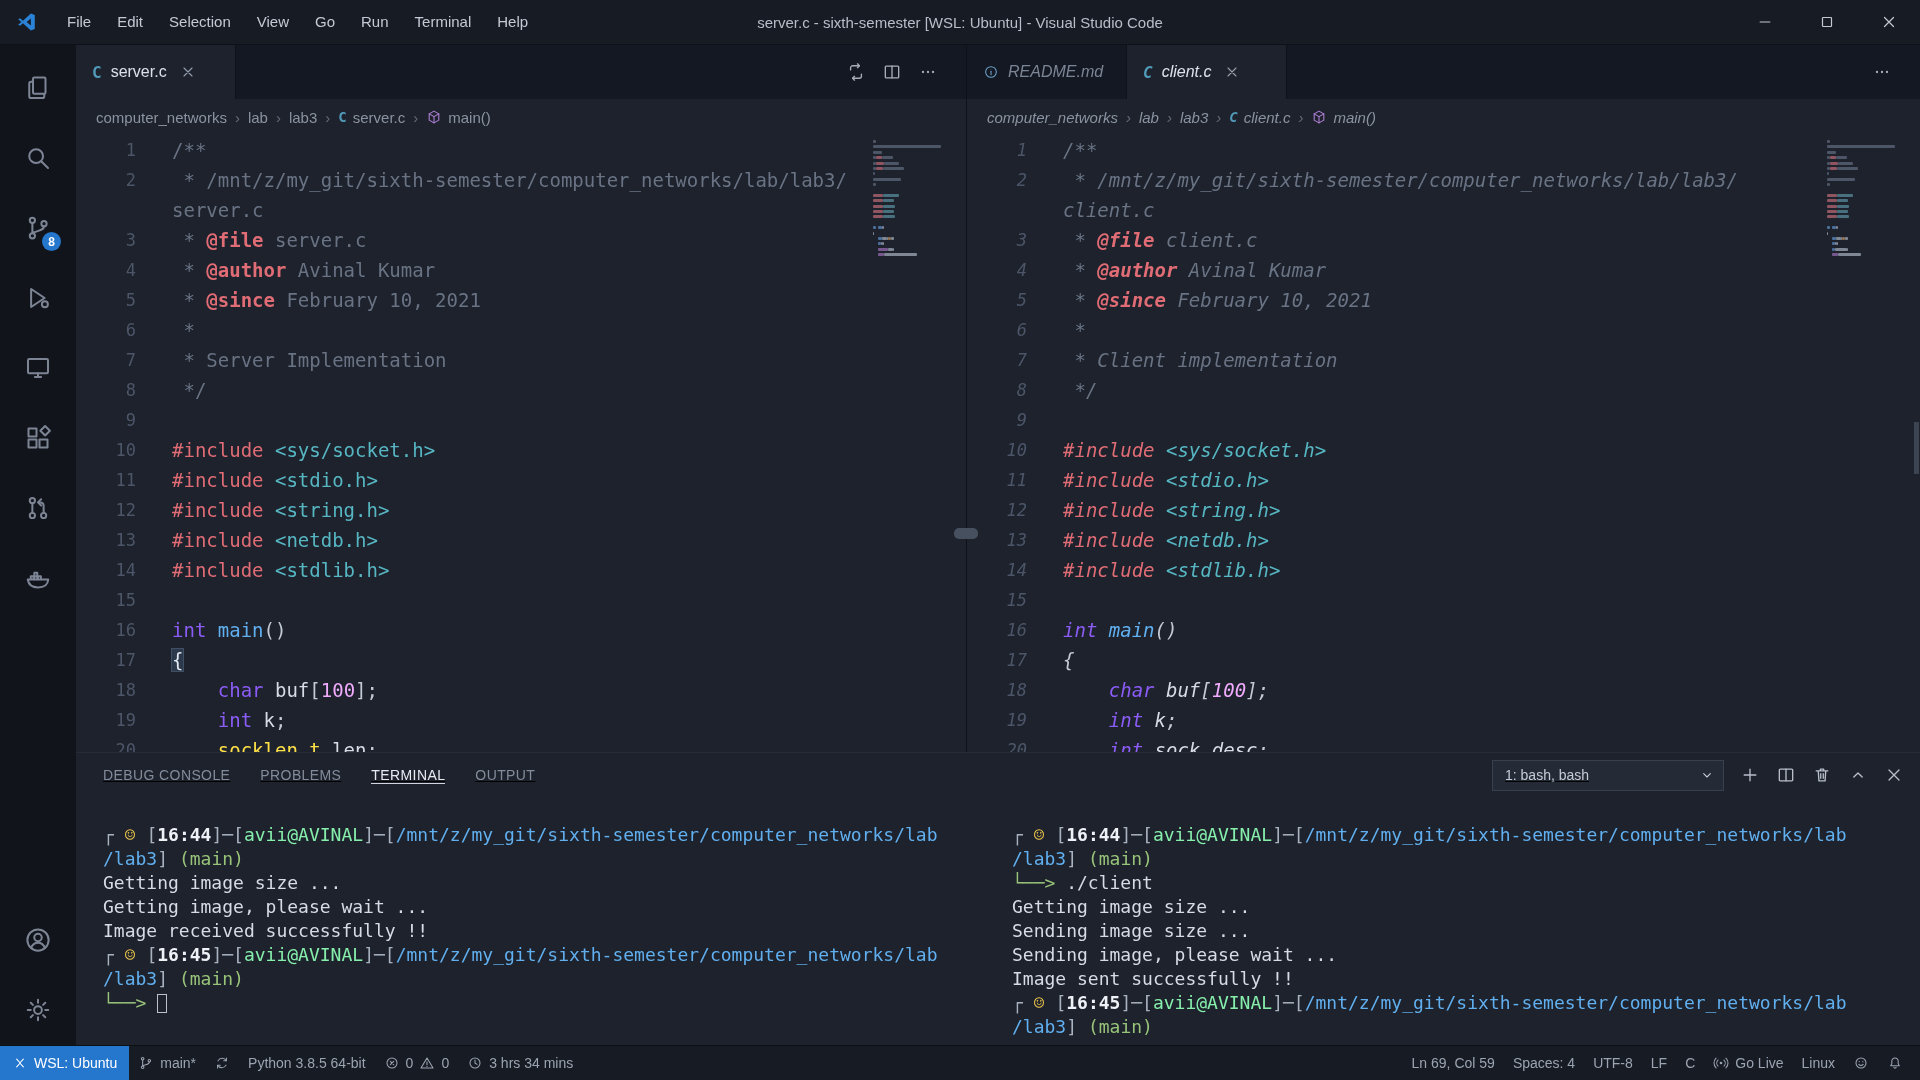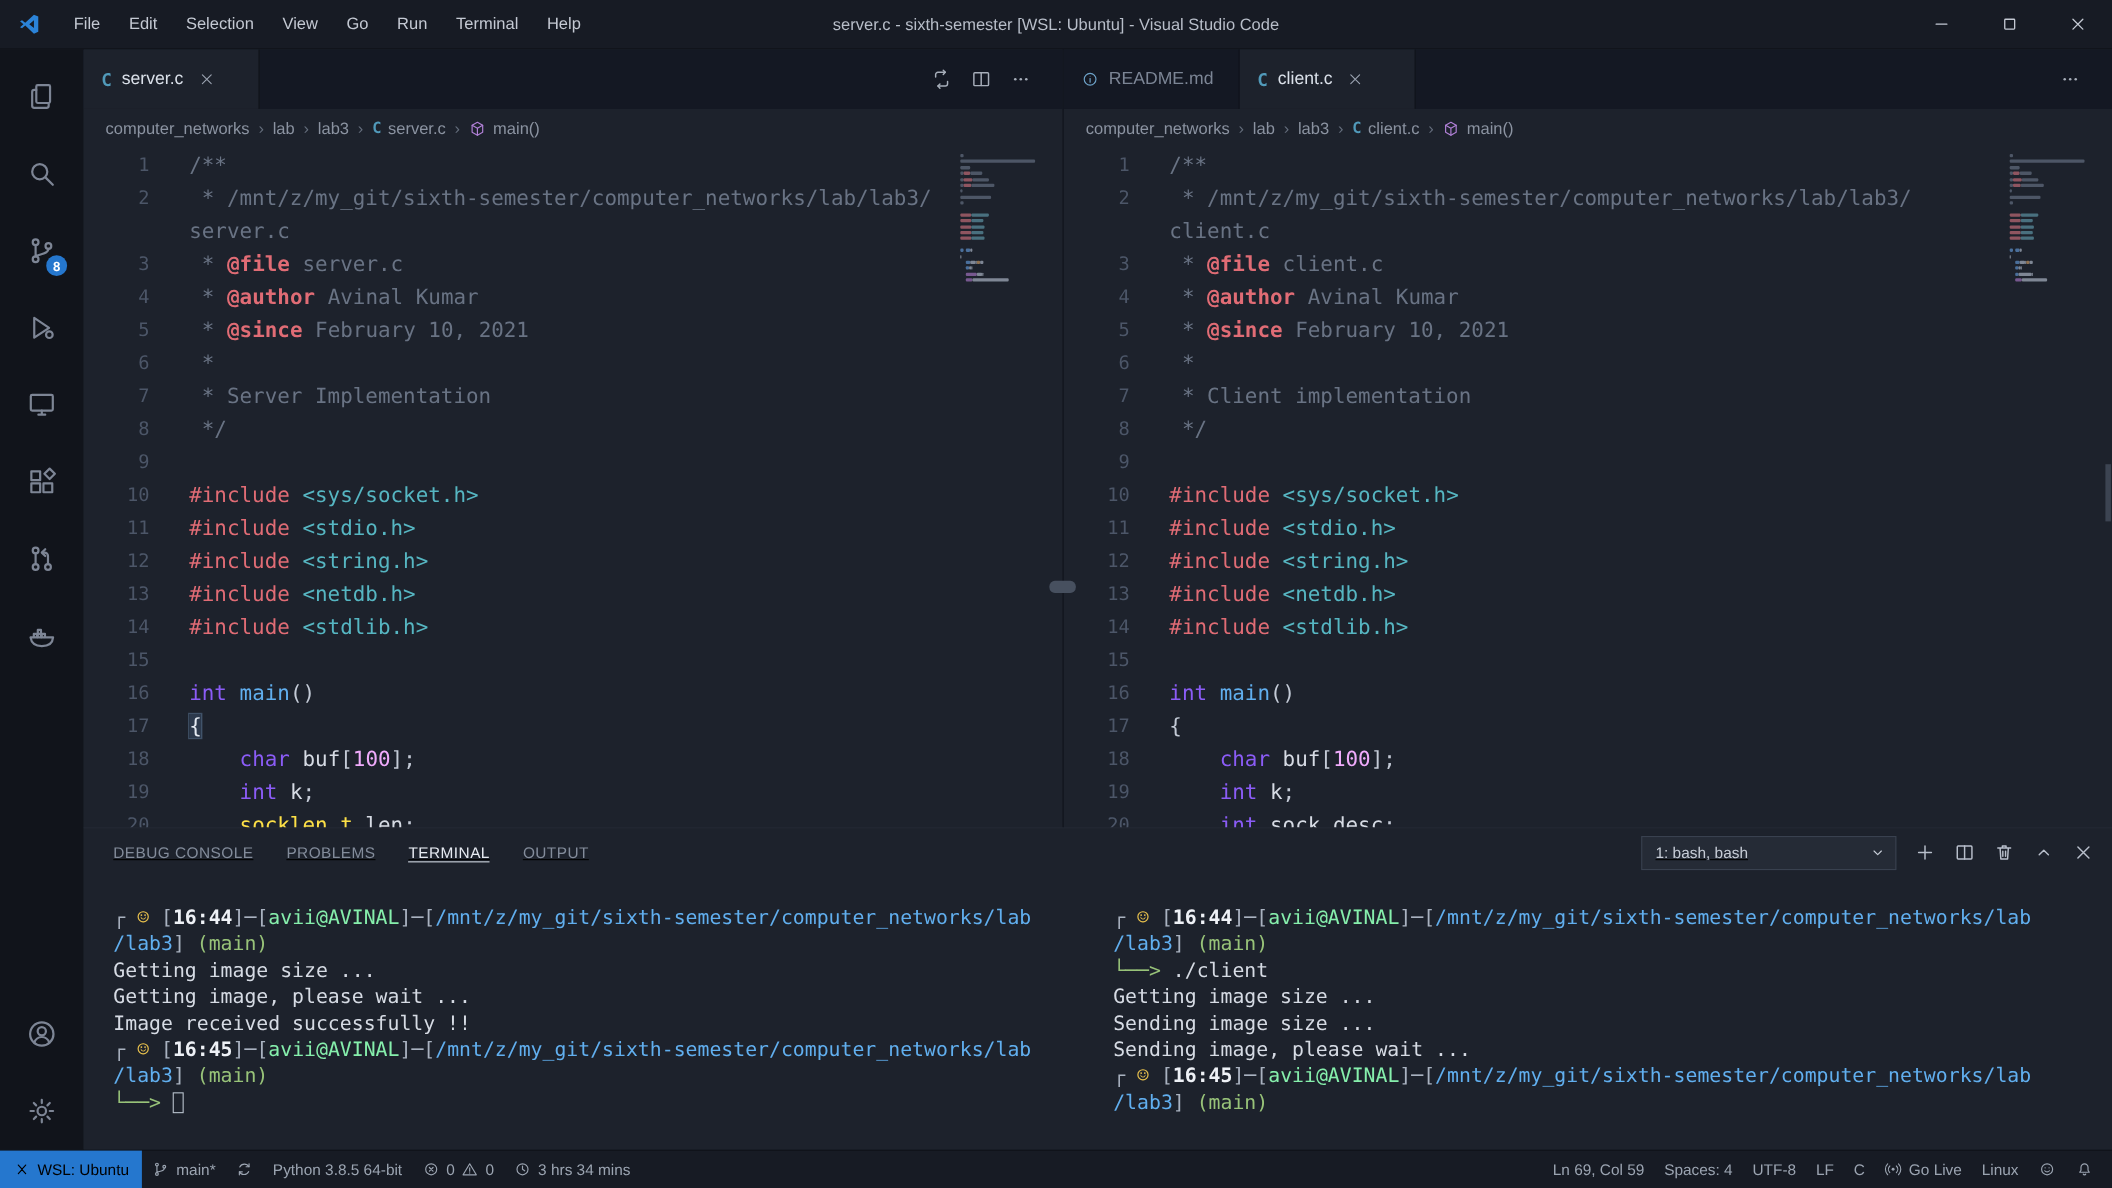--- a/index.html
+++ b/index.html
@@ -29,21 +29,21 @@
     color:#7d8595; position:relative; }
   .badge { position:absolute; right:15px; bottom:12px; min-width:19px; height:19px; border-radius:10px;
     background:#2577ce; color:#fff; font-size:12px; font-weight:bold; display:flex; align-items:center;
     justify-content:center; padding:0 4px; }
   .activity-spacer { margin-top:auto; }
 
   .workbench { flex:1; display:flex; flex-direction:column; min-width:0; }
   .editors { display:flex; height:707px; }
   .editor-group { position:relative; display:flex; flex-direction:column; background:#1d222c; min-width:0; }
   #group-0 { width:891px; border-right:1px solid #0e1117; }
-  #group-1 { flex:1; }
+  #group-1 { flex:1;font-style:italic; }
 
   .tab-bar { height:54px; background:#141823; display:flex; justify-content:space-between; }
   .tabs { display:flex; }
   .tab { display:flex; align-items:center; gap:9px; padding:0 16px; font-size:16px; color:#7c8595;
     background:#141823; border-right:1px solid #0e1117; min-width:160px; cursor:default; }
   .tab.active { background:#1d222c; color:#dbe1ea; }
   .tab-label { white-space:nowrap; }
   .tab-close { color:#98a0ae; margin-left:4px; }
   .c-icon { color:#519aba; font-weight:bold; font-family:"DejaVu Sans Mono",monospace; font-size:16px; }
   .c-icon.small { font-size:14px; }
@@ -92,21 +92,21 @@
   .tt-path{color:#61afef} .tt-branch{color:#98c379} .tt-arrow{color:#98c379}
   .tt-out{color:#d6dbe4} .tt-emoji{color:#e8c14d}
   .tt-cursor { display:inline-block; width:10px; height:19px; border:1.5px solid #b9c2ce; vertical-align:-4px; }
 
   
   .statusbar { height:35px; background:#171b24; border-top:1px solid #0d1015; display:flex;
     align-items:stretch; color:#9ba4b1; font-size:14px; }
   .status-left, .status-right { display:flex; align-items:stretch; }
   .status-right { margin-left:auto; padding-right:8px; }
   .status-item { display:flex; align-items:center; gap:6px; padding:0 9px; cursor:default; white-space:nowrap; }
-  .status-item.remote { background:#2577ce; color:#000000; padding:0 12px; }
+  .status-item.remote { background:#2577ce; color:#ffffff; padding:0 12px; }
 </style>
 </head>
 <body>
 
 <div class="titlebar">
   <span class="logo ic ic-22">
       <svg viewBox="0 0 24 24">
         <path fill="#2b83d8" stroke="none" d="M16.2 2.6L20.5 4.4v15.2l-4.3 1.8-8.6-8-3.2 2.6-2-1 3.4-3-3.4-3 2-1 3.2 2.6 8.6-8zm0 5.6l-4.6 3.8 4.6 3.8V8.2z"></path>
       </svg>
     </span>
@@ -668,20 +668,21 @@
             <div class="term-row"><span class="tt-path">/lab3</span><span class="tt-dim">] </span><span class="tt-branch">(main)</span></div>
             <div class="term-row"><span class="tt-arrow">└──&gt; </span><span class="tt-cursor"></span></div>
           </div>
         <div class="term" id="term-1">
             <div class="term-row"><span class="tt-dim">┌</span><span class="tt-out"> </span><span class="tt-emoji">☺</span><span class="tt-out"> </span><span class="tt-dim">[</span><span class="tt-time">16:44</span><span class="tt-dim">]─[</span><span class="tt-user">avii@AVINAL</span><span class="tt-dim">]─[</span><span class="tt-path">/mnt/z/my_git/sixth-semester/computer_networks/lab</span></div>
             <div class="term-row"><span class="tt-path">/lab3</span><span class="tt-dim">] </span><span class="tt-branch">(main)</span></div>
             <div class="term-row"><span class="tt-arrow">└──&gt; </span><span class="tt-out">./client</span></div>
             <div class="term-row"><span class="tt-out">Getting image size ...</span></div>
             <div class="term-row"><span class="tt-out">Sending image size ...</span></div>
             <div class="term-row"><span class="tt-out">Sending image, please wait ...</span></div>
+            <div class="term-row"><span class="tt-out">Image sent successfully !!</span></div>
             <div class="term-row"><span class="tt-dim">┌</span><span class="tt-out"> </span><span class="tt-emoji">☺</span><span class="tt-out"> </span><span class="tt-dim">[</span><span class="tt-time">16:45</span><span class="tt-dim">]─[</span><span class="tt-user">avii@AVINAL</span><span class="tt-dim">]─[</span><span class="tt-path">/mnt/z/my_git/sixth-semester/computer_networks/lab</span></div>
             <div class="term-row"><span class="tt-path">/lab3</span><span class="tt-dim">] </span><span class="tt-branch">(main)</span></div>
           </div>
       </div>
     </div>
   </div>
 </div>
 
 <div class="statusbar">
   <div class="status-left">

